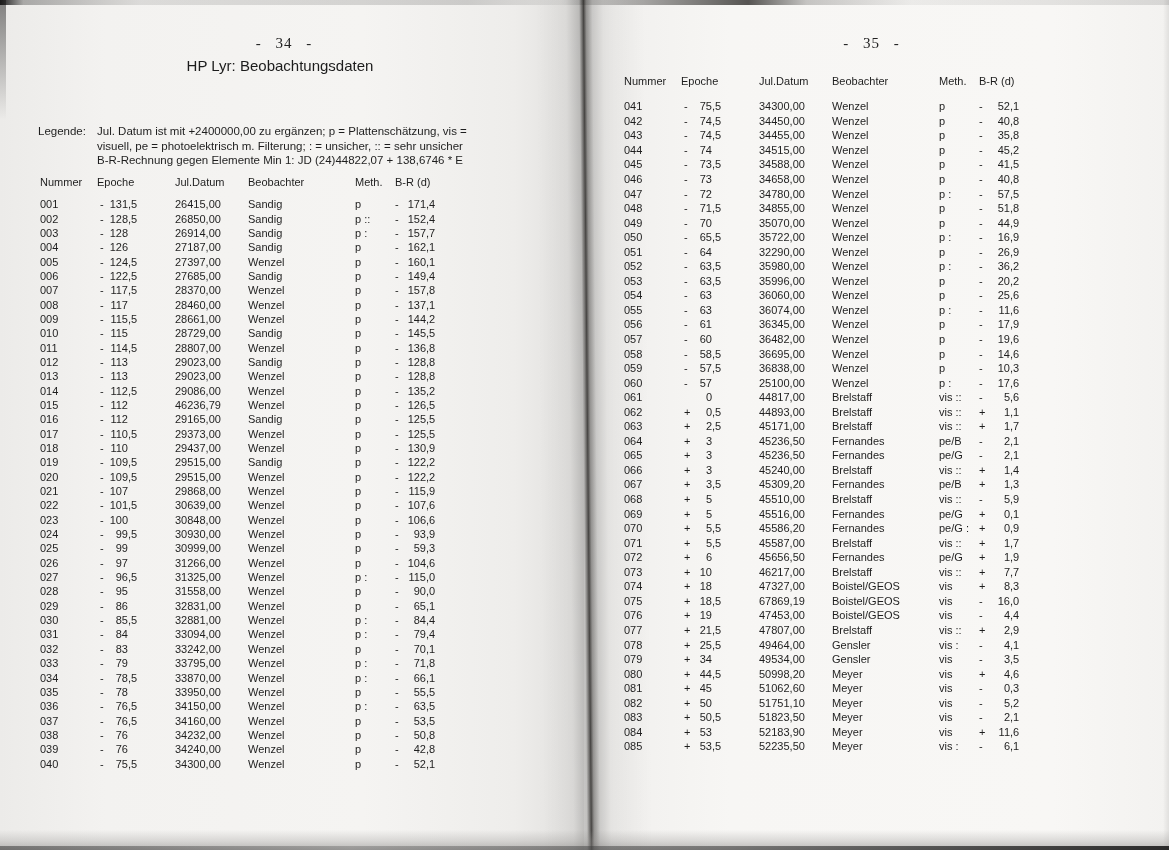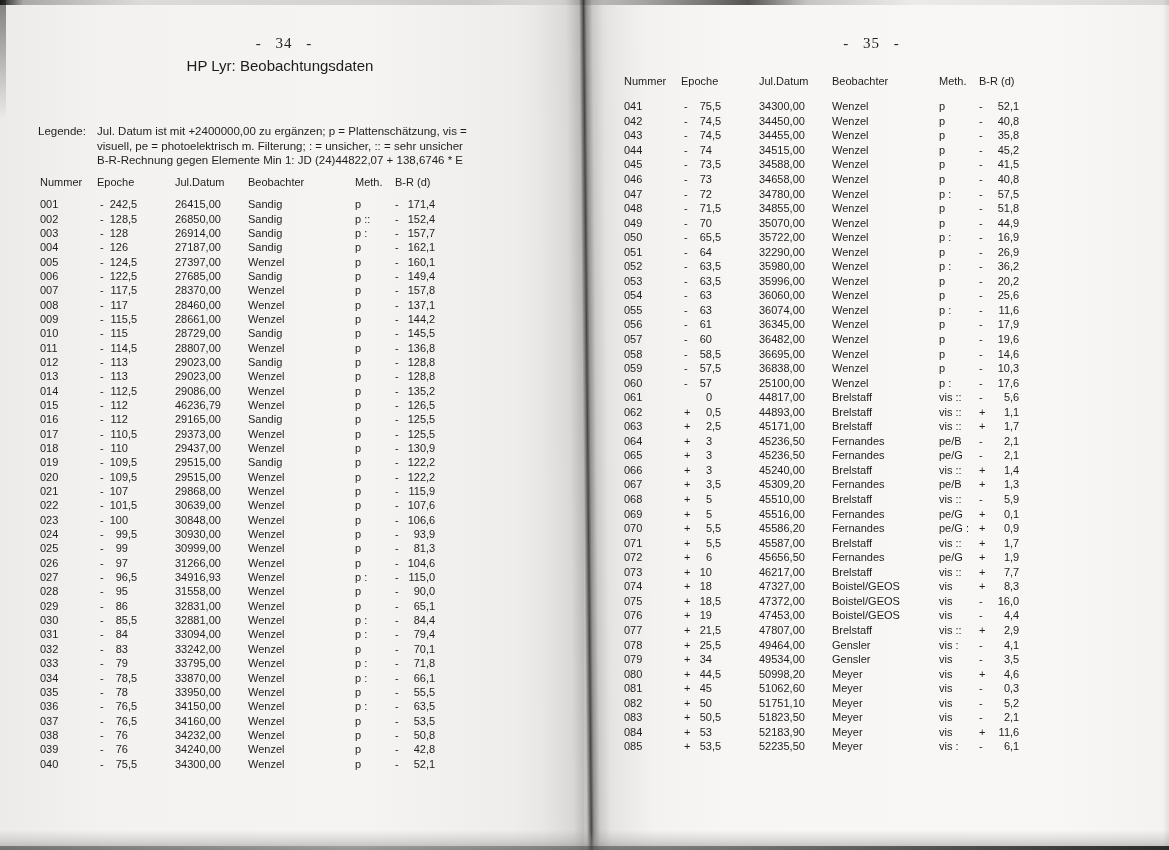--- a/index.html
+++ b/index.html
@@ -116,21 +116,21 @@
       <span class="h-ep">Epoche</span>
       <span class="h-jd">Jul.Datum</span>
       <span class="h-beob">Beobachter</span>
       <span class="h-meth">Meth.</span>
       <span class="h-br">B-R (d)</span>
     </div>
     <div class="rows">
         <div class="trow">
           <span class="c-num">001</span>
           <span class="c-esign">-</span>
-          <span class="c-eint">242</span>
+          <span class="c-eint">131</span>
           <span class="c-edec">,5</span>
           <span class="c-jd">26415,00</span>
           <span class="c-beob">Sandig</span>
           <span class="c-meth">p</span>
           <span class="c-bsign">-</span>
           <span class="c-bint">171</span>
           <span class="c-bdec">,4</span>
         </div>
         <div class="trow">
           <span class="c-num">002</span>
@@ -410,41 +410,41 @@
         </div>
         <div class="trow">
           <span class="c-num">025</span>
           <span class="c-esign">-</span>
           <span class="c-eint">99</span>
           <span class="c-edec"></span>
           <span class="c-jd">30999,00</span>
           <span class="c-beob">Wenzel</span>
           <span class="c-meth">p</span>
           <span class="c-bsign">-</span>
-          <span class="c-bint">81</span>
+          <span class="c-bint">59</span>
           <span class="c-bdec">,3</span>
         </div>
         <div class="trow">
           <span class="c-num">026</span>
           <span class="c-esign">-</span>
           <span class="c-eint">97</span>
           <span class="c-edec"></span>
           <span class="c-jd">31266,00</span>
           <span class="c-beob">Wenzel</span>
           <span class="c-meth">p</span>
           <span class="c-bsign">-</span>
           <span class="c-bint">104</span>
           <span class="c-bdec">,6</span>
         </div>
         <div class="trow">
           <span class="c-num">027</span>
           <span class="c-esign">-</span>
           <span class="c-eint">96</span>
           <span class="c-edec">,5</span>
-          <span class="c-jd">34916,93</span>
+          <span class="c-jd">31325,00</span>
           <span class="c-beob">Wenzel</span>
           <span class="c-meth">p :</span>
           <span class="c-bsign">-</span>
           <span class="c-bint">115</span>
           <span class="c-bdec">,0</span>
         </div>
         <div class="trow">
           <span class="c-num">028</span>
           <span class="c-esign">-</span>
           <span class="c-eint">95</span>
@@ -1020,21 +1020,21 @@
           <span class="c-meth">vis</span>
           <span class="c-bsign">+</span>
           <span class="c-bint">8</span>
           <span class="c-bdec">,3</span>
         </div>
         <div class="trow">
           <span class="c-num">075</span>
           <span class="c-esign">+</span>
           <span class="c-eint">18</span>
           <span class="c-edec">,5</span>
-          <span class="c-jd">47372,00</span>
+          <span class="c-jd">67869,19</span>
           <span class="c-beob">Boistel/GEOS</span>
           <span class="c-meth">vis</span>
           <span class="c-bsign">-</span>
           <span class="c-bint">16</span>
           <span class="c-bdec">,0</span>
         </div>
         <div class="trow">
           <span class="c-num">076</span>
           <span class="c-esign">+</span>
           <span class="c-eint">19</span>

